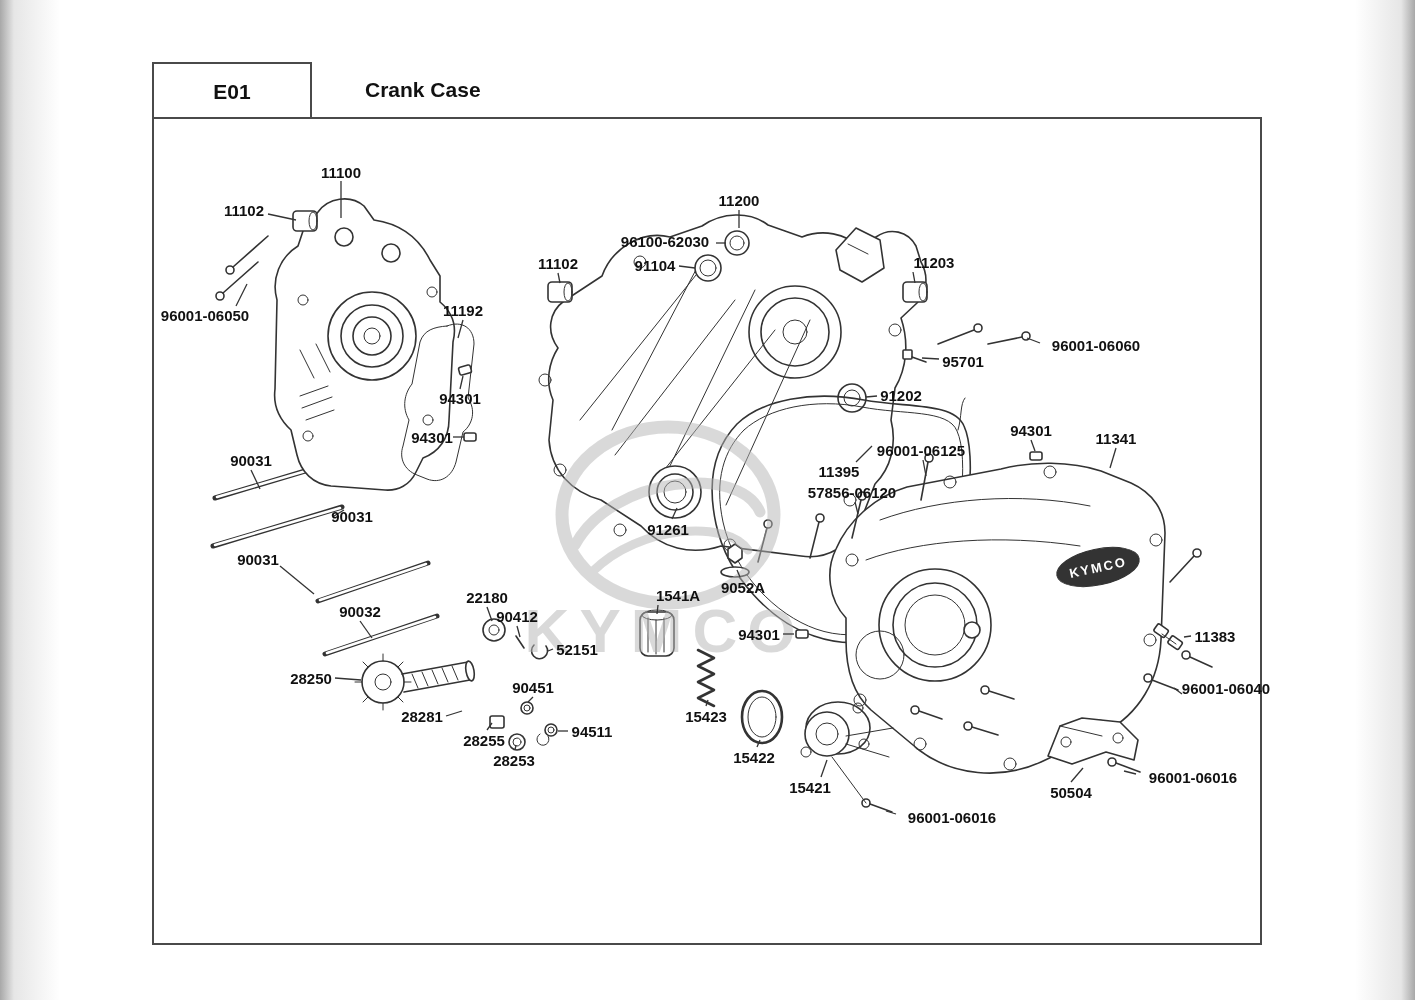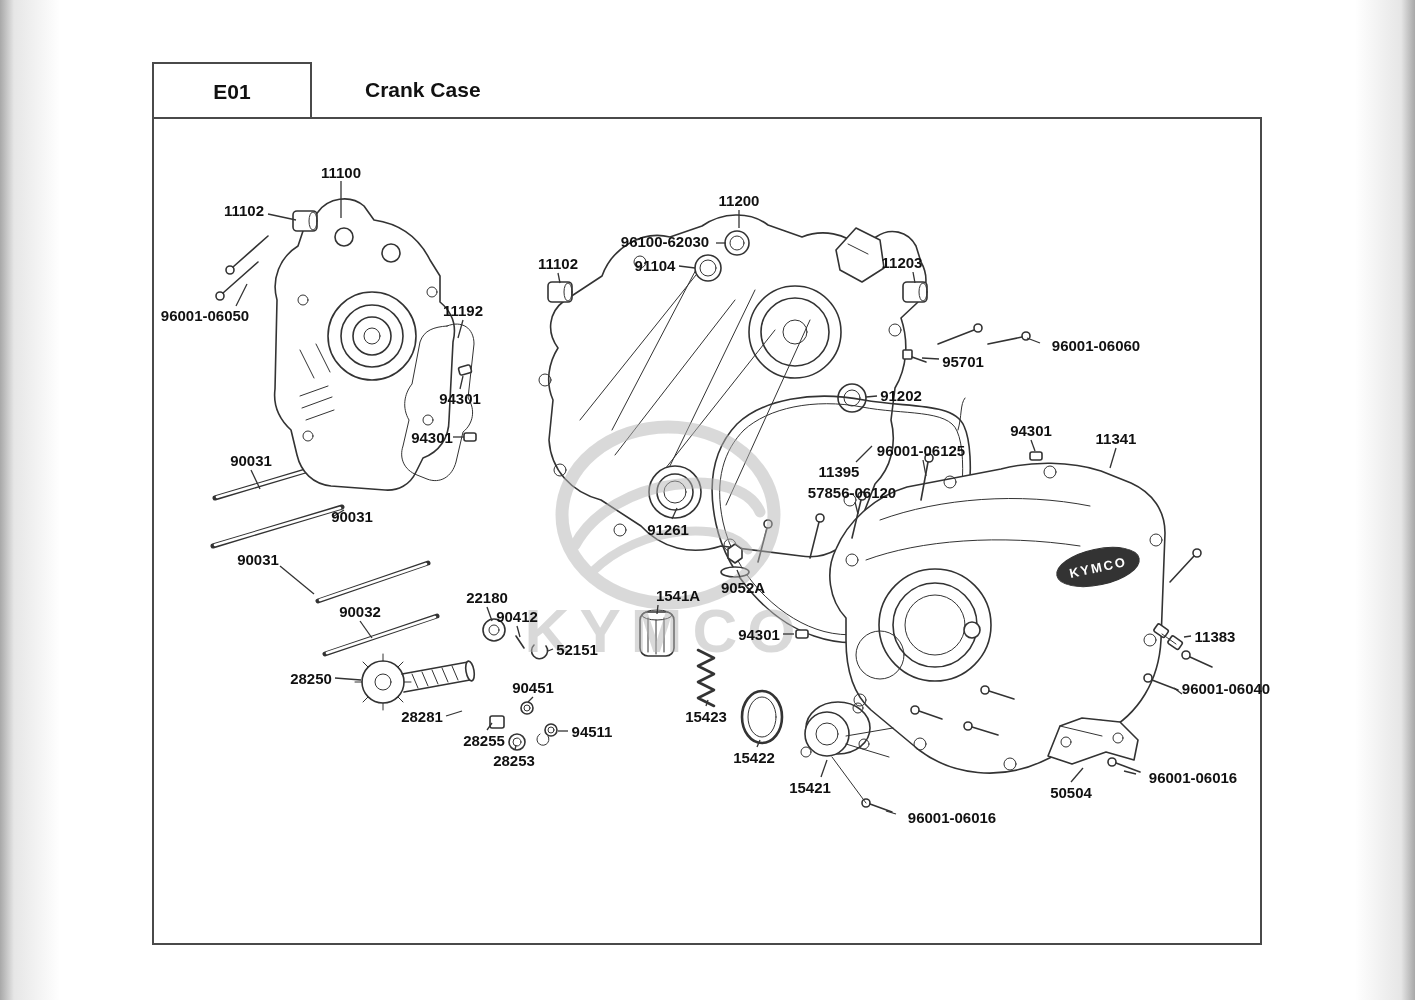--- a/index.html
+++ b/index.html
@@ -370,21 +370,21 @@
       <div class="part-label" style="left: 311px; top: 678px;">28250</div>
       <div class="part-label" style="left: 533px; top: 687px;">90451</div>
       <div class="part-label" style="left: 422px; top: 716px; text-align: center;">28281</div>
       <div class="part-label" style="left: 484px; top: 740px;">28255</div>
       <div class="part-label" style="left: 592px; top: 731px;">94511</div>
       <div class="part-label" style="left: 514px; top: 760px;">28253</div>
       <div class="part-label" style="left: 739px; top: 200px;">11200</div>
       <div class="part-label" style="left: 665px; top: 241px;">96100-62030</div>
       <div class="part-label" style="left: 558px; top: 263px;">11102</div>
       <div class="part-label" style="left: 655px; top: 265px;">91104</div>
-      <div class="part-label" style="left: 902px; top: 262px;">11203</div>
+      <div class="part-label" style="left: 934px; top: 262px;">11203</div>
       <div class="part-label" style="left: 963px; top: 361px;">95701</div>
       <div class="part-label" style="left: 1096px; top: 345px;">96001-06060</div>
       <div class="part-label" style="left: 901px; top: 395px;">91202</div>
       <div class="part-label" style="left: 1031px; top: 430px;">94301</div>
       <div class="part-label" style="left: 1116px; top: 438px;">11341</div>
       <div class="part-label" style="left: 921px; top: 450px;">96001-06125</div>
       <div class="part-label" style="left: 839px; top: 471px;">11395</div>
       <div class="part-label" style="left: 852px; top: 492px;">57856-06120</div>
       <div class="part-label" style="left: 668px; top: 529px;">91261</div>
       <div class="part-label" style="left: 743px; top: 587px;">9052A</div>

